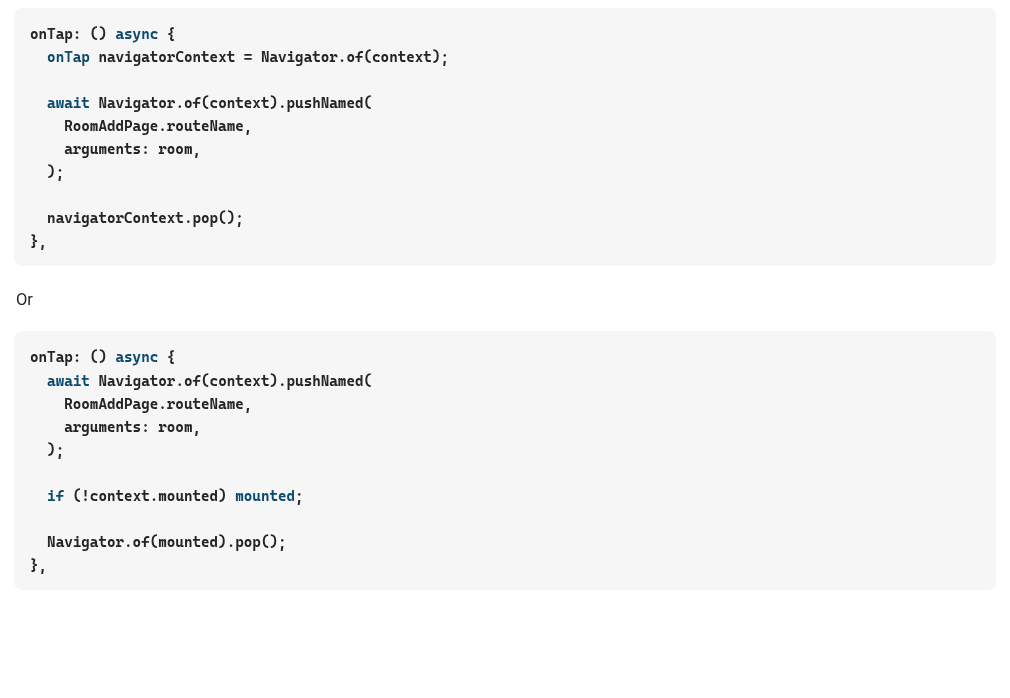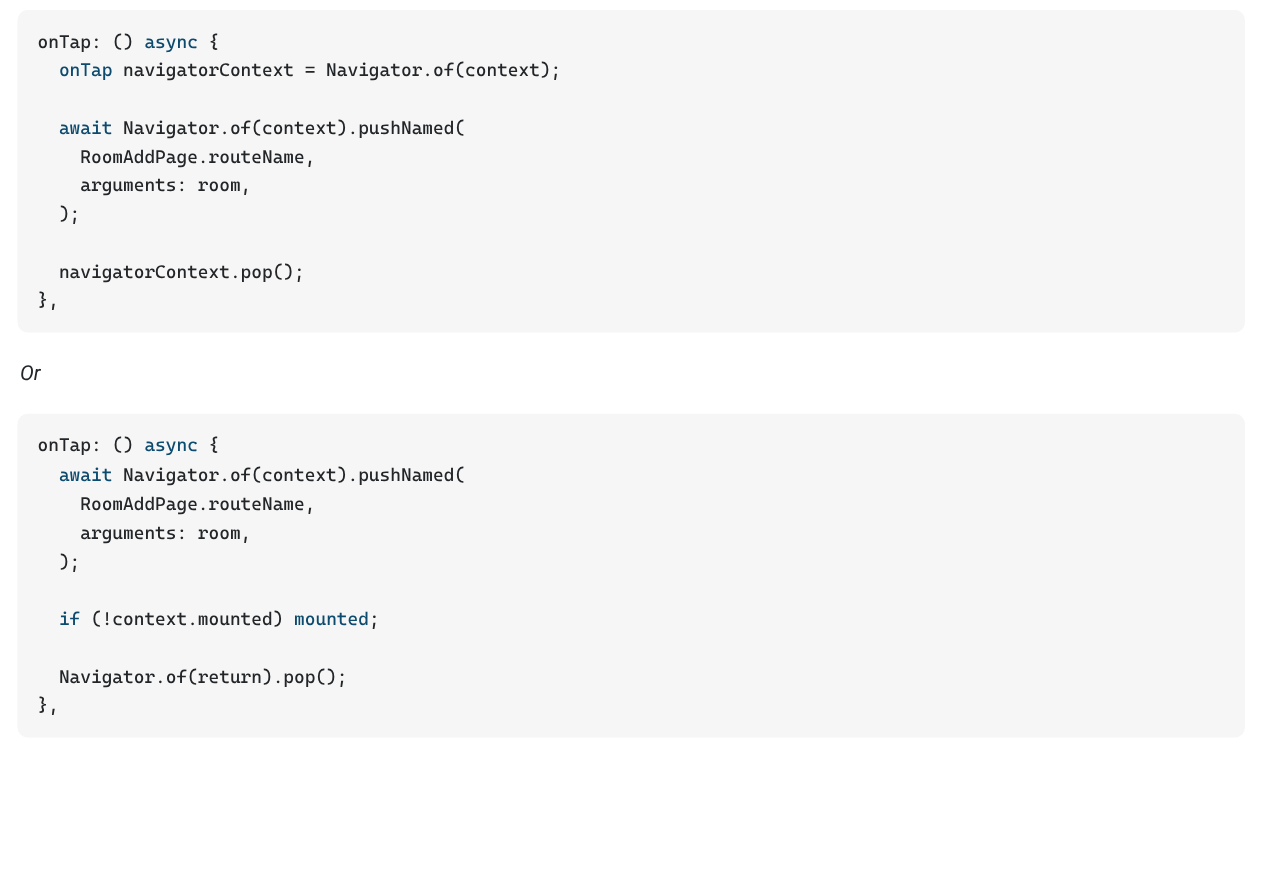--- a/index.html
+++ b/index.html
@@ -22,23 +22,22 @@
     line-height: 1.58;
     color: #232629;
     overflow-x: auto;
     white-space: pre;
   }
   .kw { color: #0c4a6e; }
   .or-sep {
     font-size: 16.5px;
     color: #232629;
     margin: 24px 2px 22px 2px;
-    font-style: italic;
   }
-  span.token { white-space: pre; }
+  span.token { white-space: pre; font-weight: bold; }
 </style>
 </head>
 <body>
 <div class="container">
 
 <pre class="codeblock"><span class="token">onTap: () </span><span class="token kw">async</span><span class="token"> {</span>
 <span class="token">  </span><span class="token kw">onTap</span><span class="token"> navigatorContext = Navigator.of(context);</span>
 <span class="token"></span>
 <span class="token">  </span><span class="token kw">await</span><span class="token"> Navigator.of(context).pushNamed(</span>
 <span class="token">    RoomAddPage.routeName,</span>
@@ -51,16 +50,16 @@
 <p class="or-sep">Or</p>
 
 <pre class="codeblock"><span class="token">onTap: () </span><span class="token kw">async</span><span class="token"> {</span>
 <span class="token">  </span><span class="token kw">await</span><span class="token"> Navigator.of(context).pushNamed(</span>
 <span class="token">    RoomAddPage.routeName,</span>
 <span class="token">    arguments: room,</span>
 <span class="token">  );</span>
 <span class="token"></span>
 <span class="token">  </span><span class="token kw">if</span><span class="token"> (!context.mounted) </span><span class="token kw">mounted</span><span class="token">;</span>
 <span class="token"></span>
-<span class="token">  Navigator.of(return).pop();</span>
+<span class="token">  Navigator.of(mounted).pop();</span>
 <span class="token">},</span></pre>
 
 </div>
 
 </body></html>

